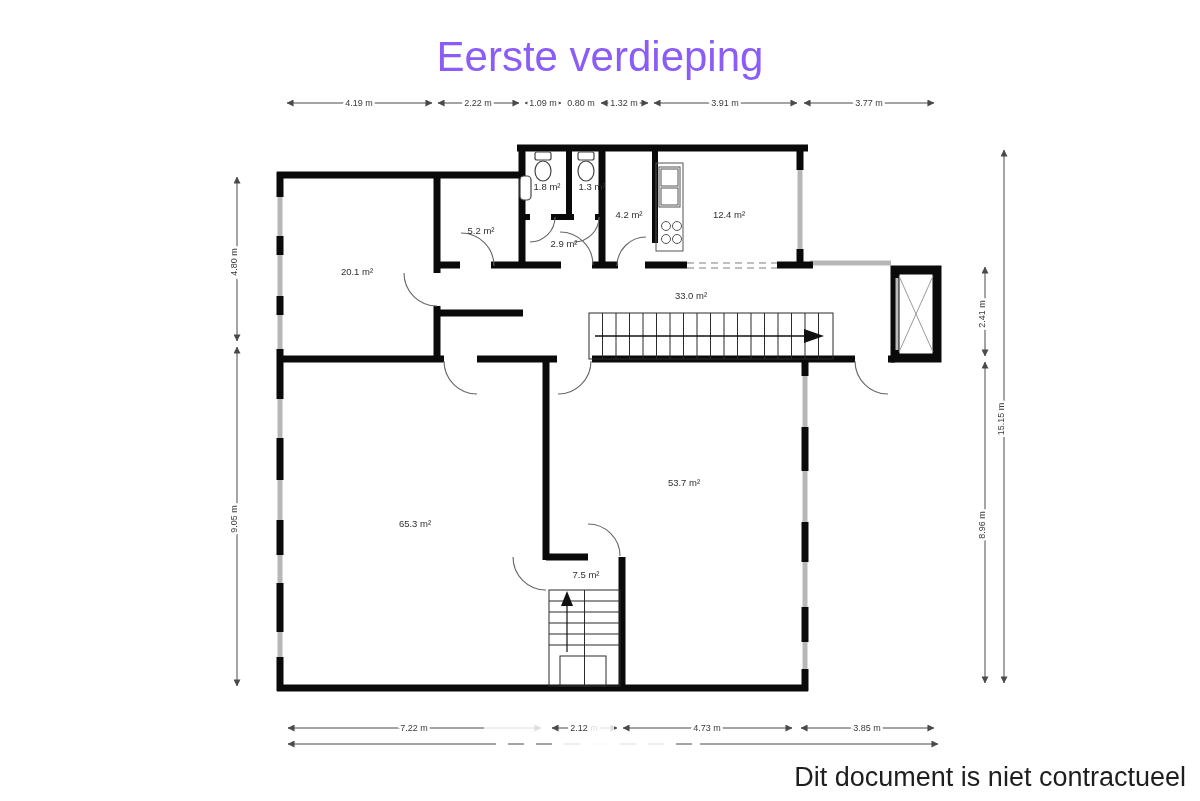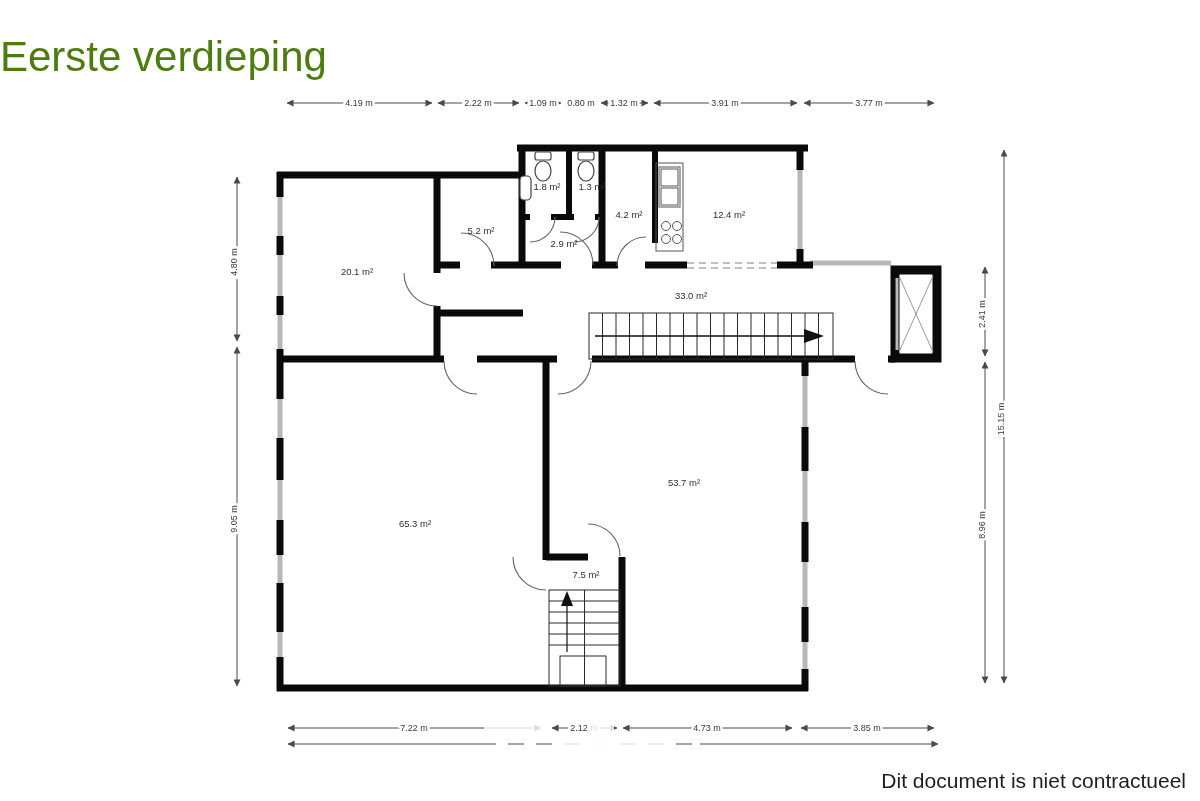--- a/index.html
+++ b/index.html
@@ -1,20 +1,20 @@
 <!DOCTYPE html>
 <html><head>
 <meta charset="utf-8">
 <style>
   html,body{margin:0;padding:0;background:#ffffff;}
   #page{position:relative;width:1200px;height:801px;background:#ffffff;overflow:hidden;
         font-family:"Liberation Sans",sans-serif;}
-  #title{position:absolute;top:33px;left:0;width:1200px;text-align:left;
-         font-size:42px;color:#4d7c0f;letter-spacing:0px;}
-  #disclaimer{position:absolute;right:14px;bottom:8px;font-size:21px;color:#1e1e1e;}
+  #title{position:absolute;top:33px;left:0;width:1200px;text-align:center;
+         font-size:42px;color:#8b5cf6;letter-spacing:0px;}
+  #disclaimer{position:absolute;right:14px;bottom:8px;font-size:27px;color:#1e1e1e;}
   svg{position:absolute;left:0;top:0;}
   .wall{stroke:#0a0a0a;stroke-width:7;fill:none;}
   .wall6{stroke:#0a0a0a;stroke-width:6;fill:none;}
   .win{stroke:#b7b7b7;stroke-width:5;fill:none;}
   .thin{stroke:#2b2b2b;stroke-width:1;fill:none;}
   .door{stroke:#666;stroke-width:1.1;fill:none;}
   .dash{stroke:#aaa;stroke-width:1.4;fill:none;stroke-dasharray:7 5;}
   .dline{stroke:#4a4a4a;stroke-width:1;fill:none;}
   .ddash{stroke:#4a4a4a;stroke-width:1;fill:none;stroke-dasharray:16 12;}
   .dlab{font-family:"Liberation Sans",sans-serif;font-size:9px;fill:#3a3a3a;

